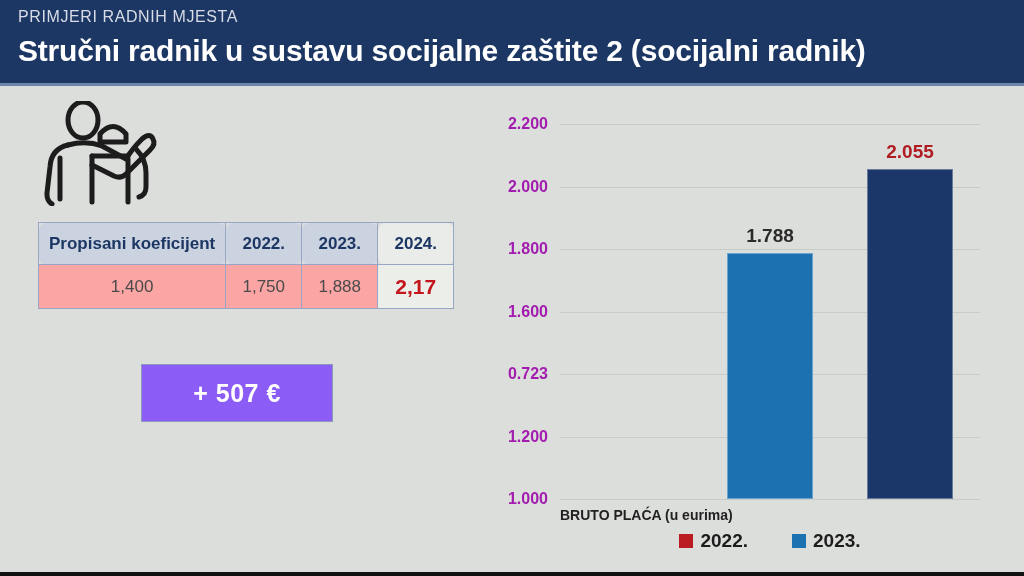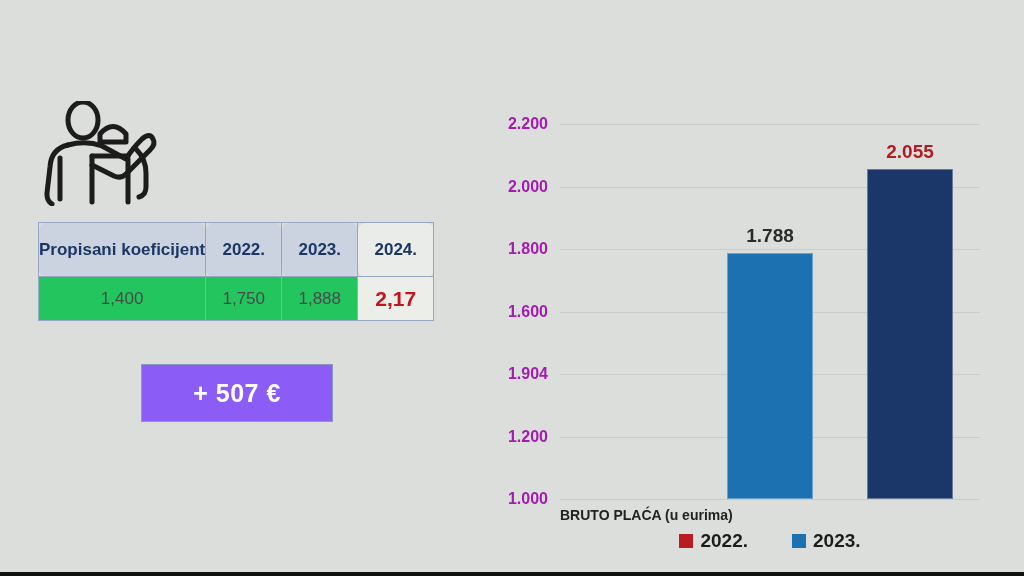--- a/index.html
+++ b/index.html
@@ -71,27 +71,27 @@
   #coef-table td {
     border: 1px solid #97a6c4;
     text-align: center;
     vertical-align: middle;
     font-size: 17px;
   }
   #coef-table thead td {
     background: #ccd3e0;
     color: #1d3765;
     font-weight: bold;
-    height: 54px;
+    height: 42px;
     line-height: 20px;
-    padding: 2px 0;
+    padding: 2px 10px;
     border-radius: 8px;
   }
   #coef-table tbody td {
-    background: #22c55e;
+    background: #fca5a5;
     color: #4a4a4a;
     height: 44px;
     font-weight: 400;
     padding: 2px 12px;
   }
   #coef-table td.col-first { min-width: 104px; }
   #coef-table td.col-year  { min-width: 76px; }
   #coef-table thead td.col-highlight { background: #e9ece8; }
   #coef-table tbody td.col-highlight {
     background: #eceee9;
@@ -211,20 +211,24 @@
     width: 1024px;
     height: 4px;
     background: #111111;
   }
 </style>
 </head>
 <body>
 
 <div id="slide">
 
+  <div id="header">
+    <div id="kicker">PRIMJERI RADNIH MJESTA</div>
+    <div id="headline">Stručni radnik u sustavu socijalne zaštite 2 (socijalni radnik)</div>
+  </div>
 
   <div id="left-panel">
 
     <div id="job-icon">
       <svg viewBox="0 0 140 105" width="140" height="105" fill="none" stroke="#1c1c1c" stroke-width="5" stroke-linecap="round" stroke-linejoin="round">
         <ellipse cx="45" cy="19" rx="15" ry="18"></ellipse>
         <path d="M62 33 q13 -15 26 0 v8 h-26 z"></path>
         <path d="M30 44 q-17 4 -18 22 l-3 26 q-0.5 8 5 11"></path>
         <path d="M30 44 q18 -5 34 1 l24 13 q6 -10 16 -20 q8 -7 11 0 q3 5 -3 11 l-24 24 q-5 5 -12 2 l-22 -11"></path>
         <line x1="22" y1="57" x2="22" y2="98"></line>
@@ -257,21 +261,21 @@
     <div id="delta-badge">+ 507 €</div>
   </div>
 
   <div id="chart">
     <div id="plot">
         <div class="gridline" style="top: 375px;"></div>
         <div class="ytick" style="top: 375px;">1.000</div>
         <div class="gridline" style="top: 312.5px;"></div>
         <div class="ytick" style="top: 312.5px;">1.200</div>
         <div class="gridline" style="top: 250px;"></div>
-        <div class="ytick" style="top: 250px;">1.904</div>
+        <div class="ytick" style="top: 250px;">0.723</div>
         <div class="gridline" style="top: 187.5px;"></div>
         <div class="ytick" style="top: 187.5px;">1.600</div>
         <div class="gridline" style="top: 125px;"></div>
         <div class="ytick" style="top: 125px;">1.800</div>
         <div class="gridline" style="top: 62.5px;"></div>
         <div class="ytick" style="top: 62.5px;">2.000</div>
         <div class="gridline" style="top: 0px;"></div>
         <div class="ytick" style="top: 0px;">2.200</div>
         <div class="bar" style="left: 167px; width: 86px; height: 375px;">
           <div class="bar-rect" style="height: 246.25px; background: rgb(28, 113, 176);"></div>

